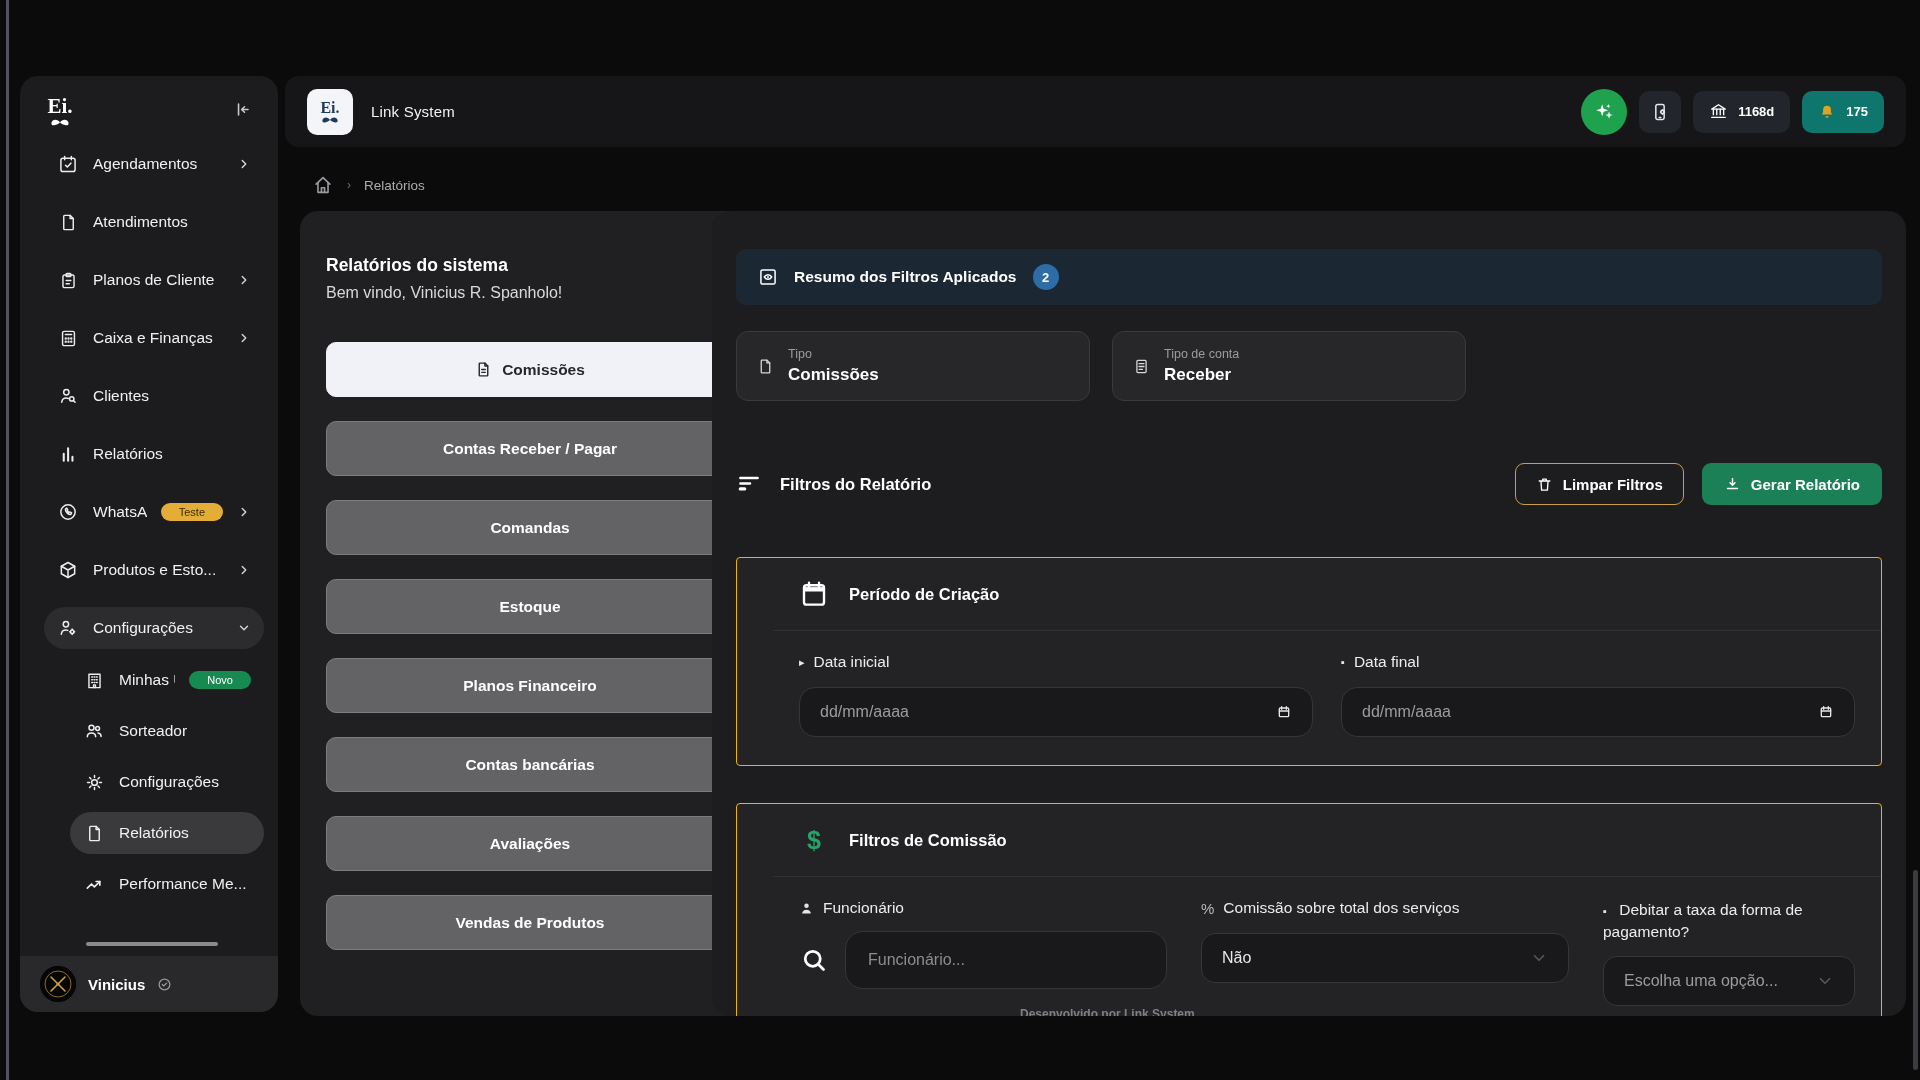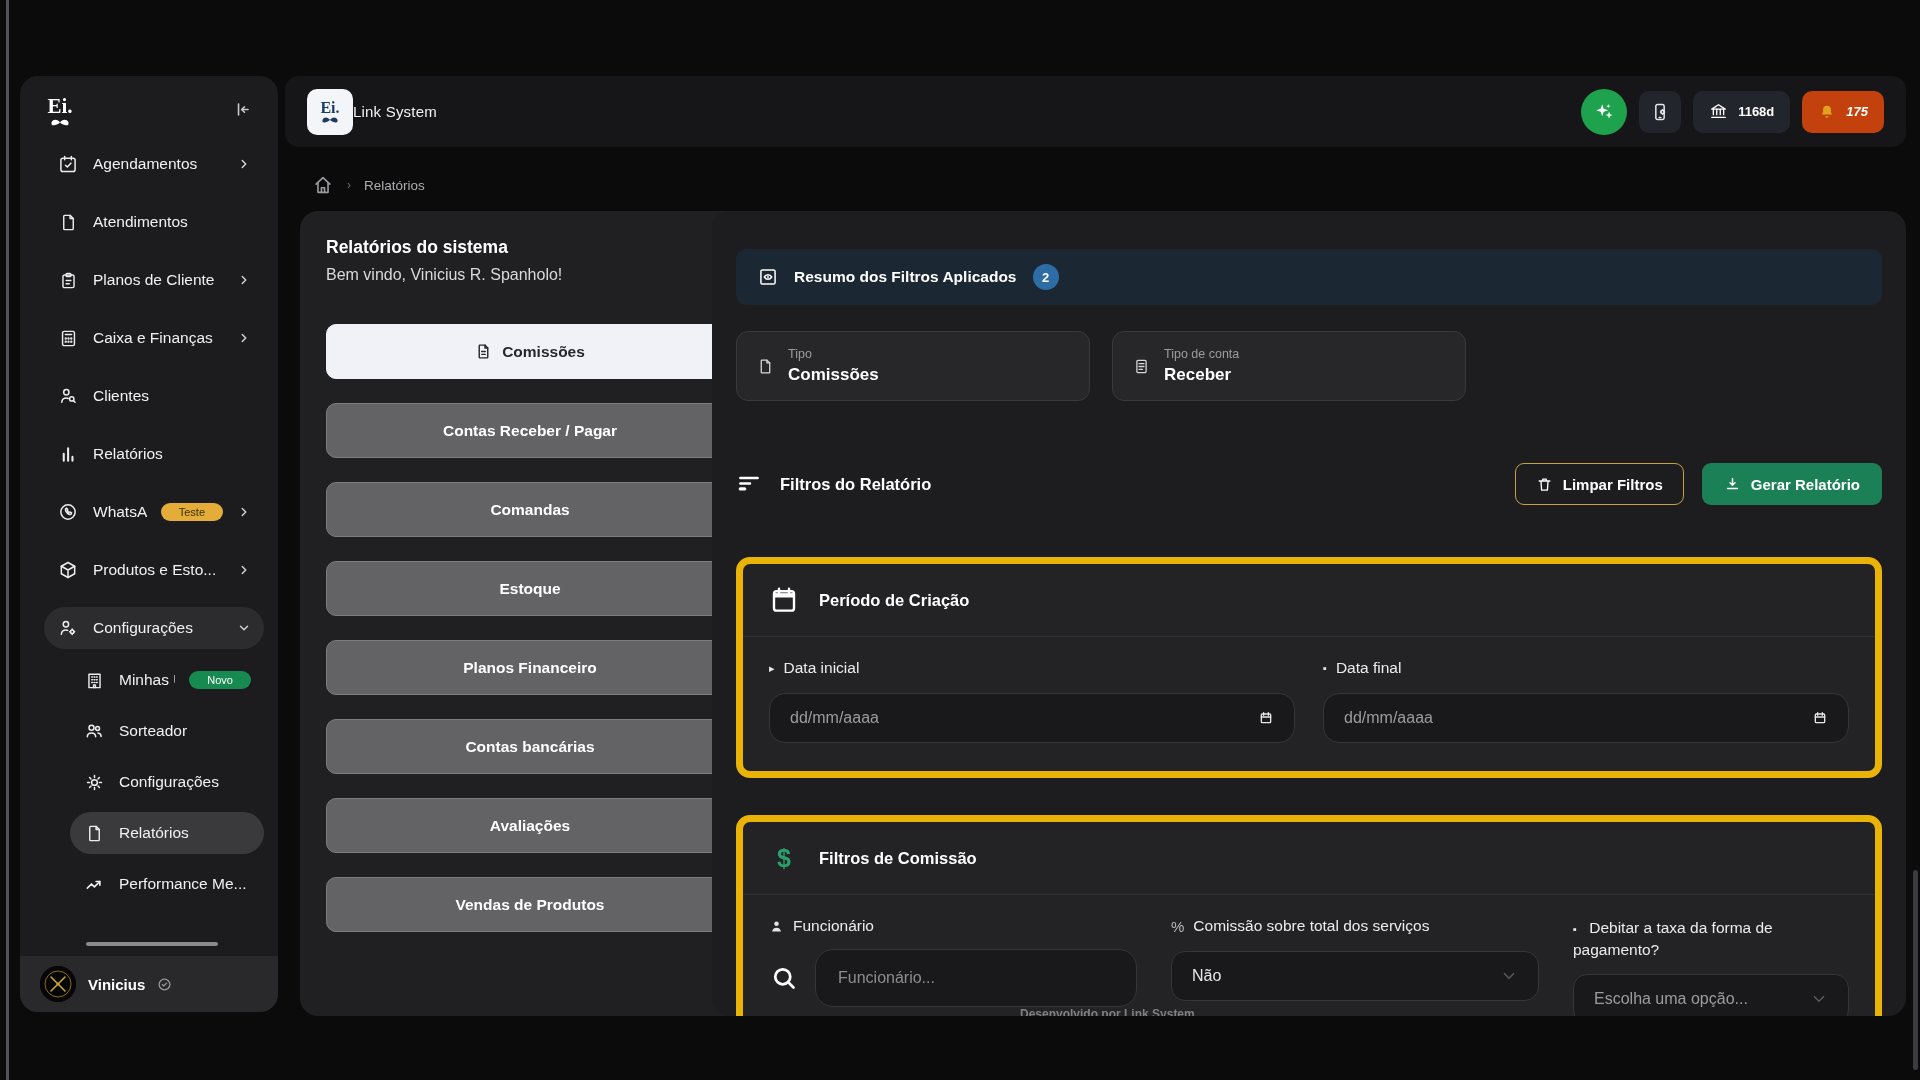--- a/index.html
+++ b/index.html
@@ -37,40 +37,40 @@
   .avatar { width:36px; height:36px; border-radius:50%; background:#050505; flex:none; position:relative; overflow:hidden; }
   .uname { font-weight:bold; font-size:15px; color:#fff; }
   .verified { color:#9a9a9e; display:flex; }
 
   
   .topbar { position:absolute; left:285px; top:76px; width:1621px; height:71px;
             background:#161618; border-radius:14px; display:flex; align-items:center; padding:0 22px; }
   .brand-logo { width:46px; height:46px; background:#f4f5f9; border-radius:10px;
                 display:flex; flex-direction:column; align-items:center; justify-content:center; color:#1d3a5f; }
   .brand-logo .ei { font-family:"Liberation Serif", serif; font-weight:bold; font-size:16px; line-height:1; }
-  .brand-name { color:#f2f2f2; font-size:15px; letter-spacing:.2px; }
+  .brand-name { margin-left:18px; color:#f2f2f2; font-size:15px; letter-spacing:.2px; }
   .top-actions { margin-left:auto; display:flex; align-items:center; gap:12px; }
   .act-circle { width:46px; height:46px; border-radius:50%; background:#1fa24e; border:none; color:#fff;
                 display:flex; align-items:center; justify-content:center; }
   .act-sq { width:42px; height:42px; border-radius:10px; background:#23252c; border:none; color:#e8e8ea;
             display:flex; align-items:center; justify-content:center; }
   .act-pill { height:42px; border-radius:10px; background:#23252c; border:none; color:#fff;
               display:flex; align-items:center; gap:10px; padding:0 16px; font-weight:bold; font-size:13px; }
-  .act-pill.gold { background:#c2410c;font-style:italic; }
+  .act-pill.gold { background:#0f766e; }
   .act-pill.gold svg { color:#dfa31f; }
 
   
   .breadcrumb { position:absolute; left:312px; top:174px; display:flex; align-items:center; gap:13px;
                 color:#adadb0; font-size:13.5px; }
   .bc-home { color:#9a9a9e; display:flex; cursor:pointer; }
   .bc-sep { color:#6f6f73; font-size:12px; }
 
   
   .reports-panel { position:absolute; left:300px; top:211px; width:460px; height:805px;
-                   background:#202023; border-radius:18px; padding:26px 26px; overflow:hidden; }
+                   background:#202023; border-radius:18px; padding:44px 26px; overflow:hidden; }
   .rp-title { font-size:17.5px; font-weight:bold; color:#fff; }
   .rp-sub { font-size:16px; color:#d9d9db; margin-top:8px; font-weight:400; }
   .rp-buttons { margin-top:40px; display:flex; flex-direction:column; gap:24px; }
   .rp-btn { height:55px; border-radius:10px; background:#636366; border:1px solid #7d7d81; color:#fff;
             font-size:15.5px; font-weight:600; display:flex; align-items:center; justify-content:center; gap:10px; }
   .rp-btn.active { background:#f1f2f7; border-color:#f1f2f7; color:#26262b; }
 
   
   .main-panel { position:absolute; left:712px; top:211px; width:1194px; height:805px;
                 background:#1d1d20; border-radius:18px; padding:26px 24px; overflow:hidden; }
@@ -87,21 +87,21 @@
   .chip-value { font-size:17px; font-weight:bold; color:#fff; margin-top:4px; }
 
   .filters-head { margin-top:62px; display:flex; align-items:center; height:42px; }
   .fh-ic { color:#fff; display:flex; }
   .fh-title { font-size:16.5px; font-weight:bold; margin-left:18px; color:#fff; }
   .btn-clear { margin-left:auto; height:42px; border:1.5px solid #c8a23e; border-radius:9px; background:transparent;
                color:#fff; font-weight:bold; font-size:15px; display:flex; align-items:center; gap:10px; padding:0 20px; }
   .btn-generate { margin-left:18px; height:42px; border-radius:9px; background:#1c8057; border:none; color:#fff;
                   font-weight:bold; font-size:15px; display:flex; align-items:center; gap:10px; padding:0 22px; }
 
-  .card { margin-top:52px; background:#232326; border-radius:14px; border:7px solid #eab308; }
+  .card { margin-top:52px; background:#232326; border-radius:4px; border:1px solid #eab308;padding-left:36px; }
   .card + .card { margin-top:37px; }
   .card-head { display:flex; align-items:center; gap:20px; padding:20px 26px; height:72px; }
   .card-head .ch-ic { color:#fff; display:flex; }
   .card-title { font-size:16.5px; font-weight:bold; color:#fff; }
   .card-divider { border-top:1px solid #303034; }
   .dollar-ic { color:#2aa169; font-size:25px; font-weight:bold; width:30px; text-align:center; }
 
   .period-body { display:grid; grid-template-columns:1fr 1fr; gap:28px; padding:22px 26px 28px; }
   .field-label { display:flex; align-items:center; gap:9px; font-size:15.5px; color:#ececee; font-weight:400; }
   .bullet { font-size:11px; color:#e8e8ea; }

